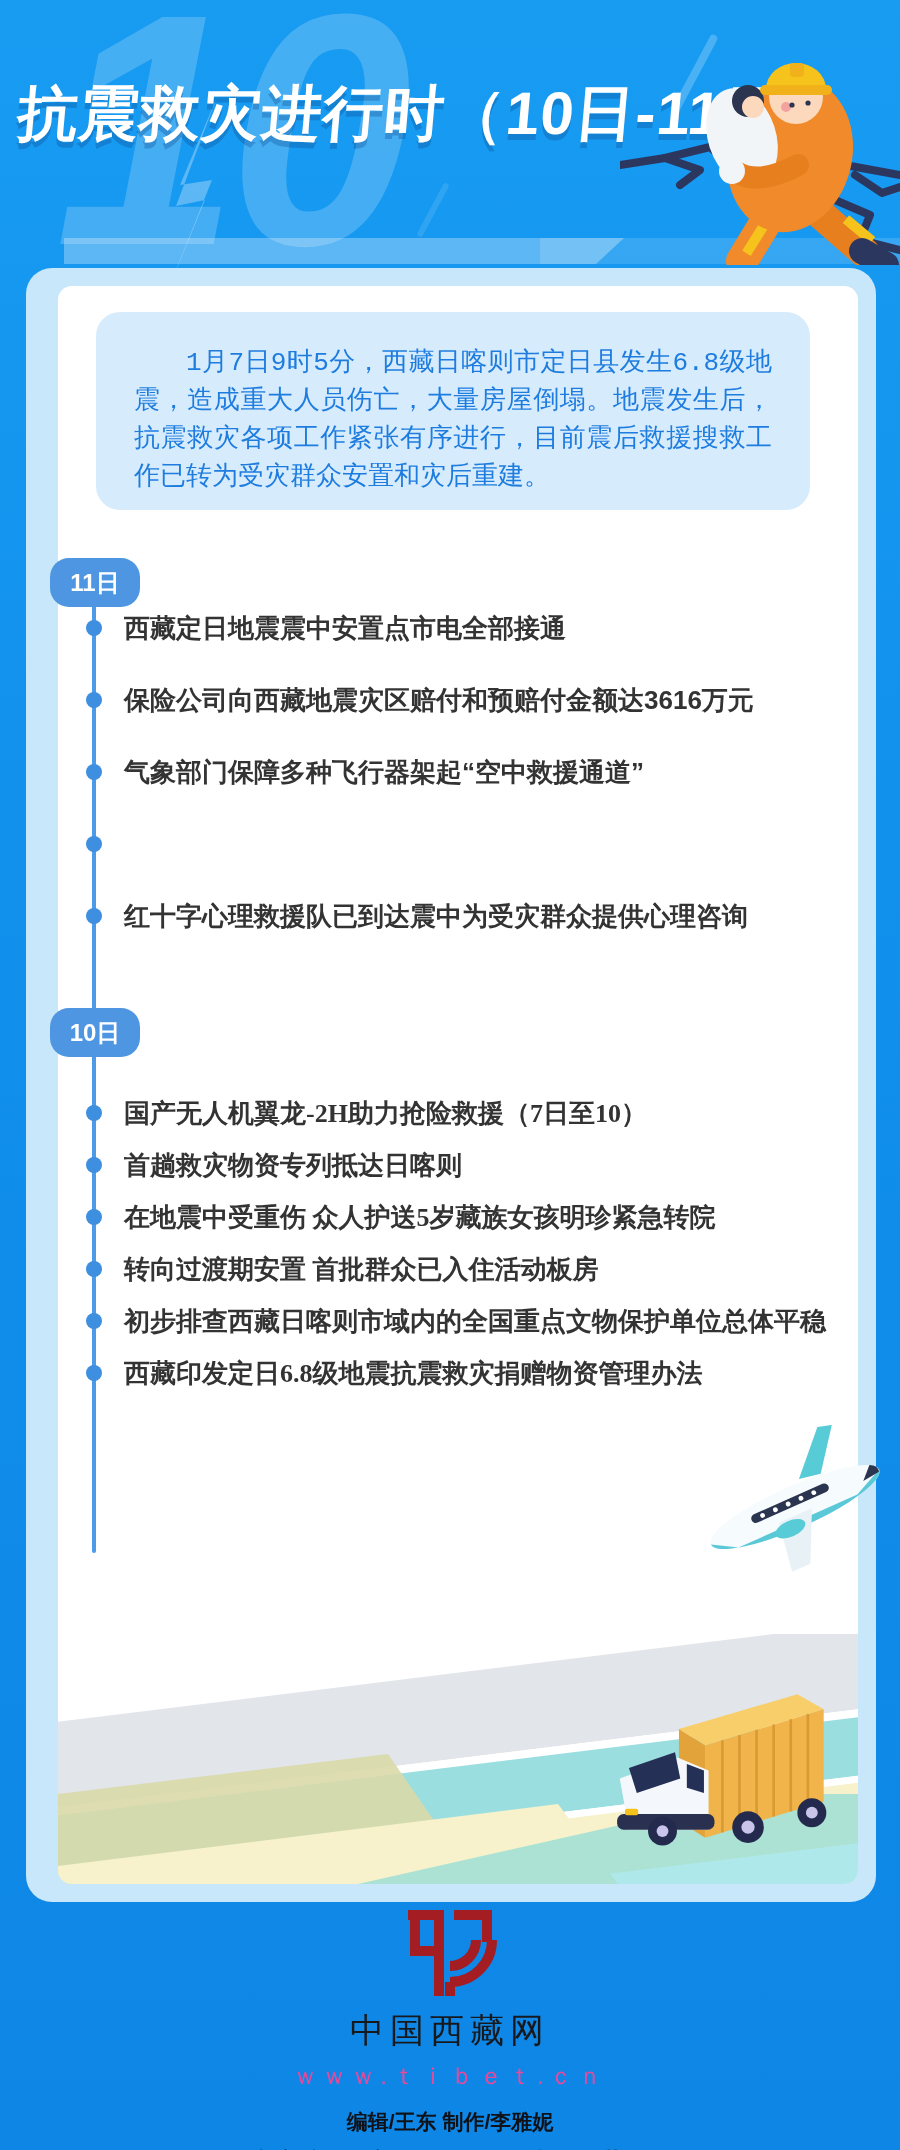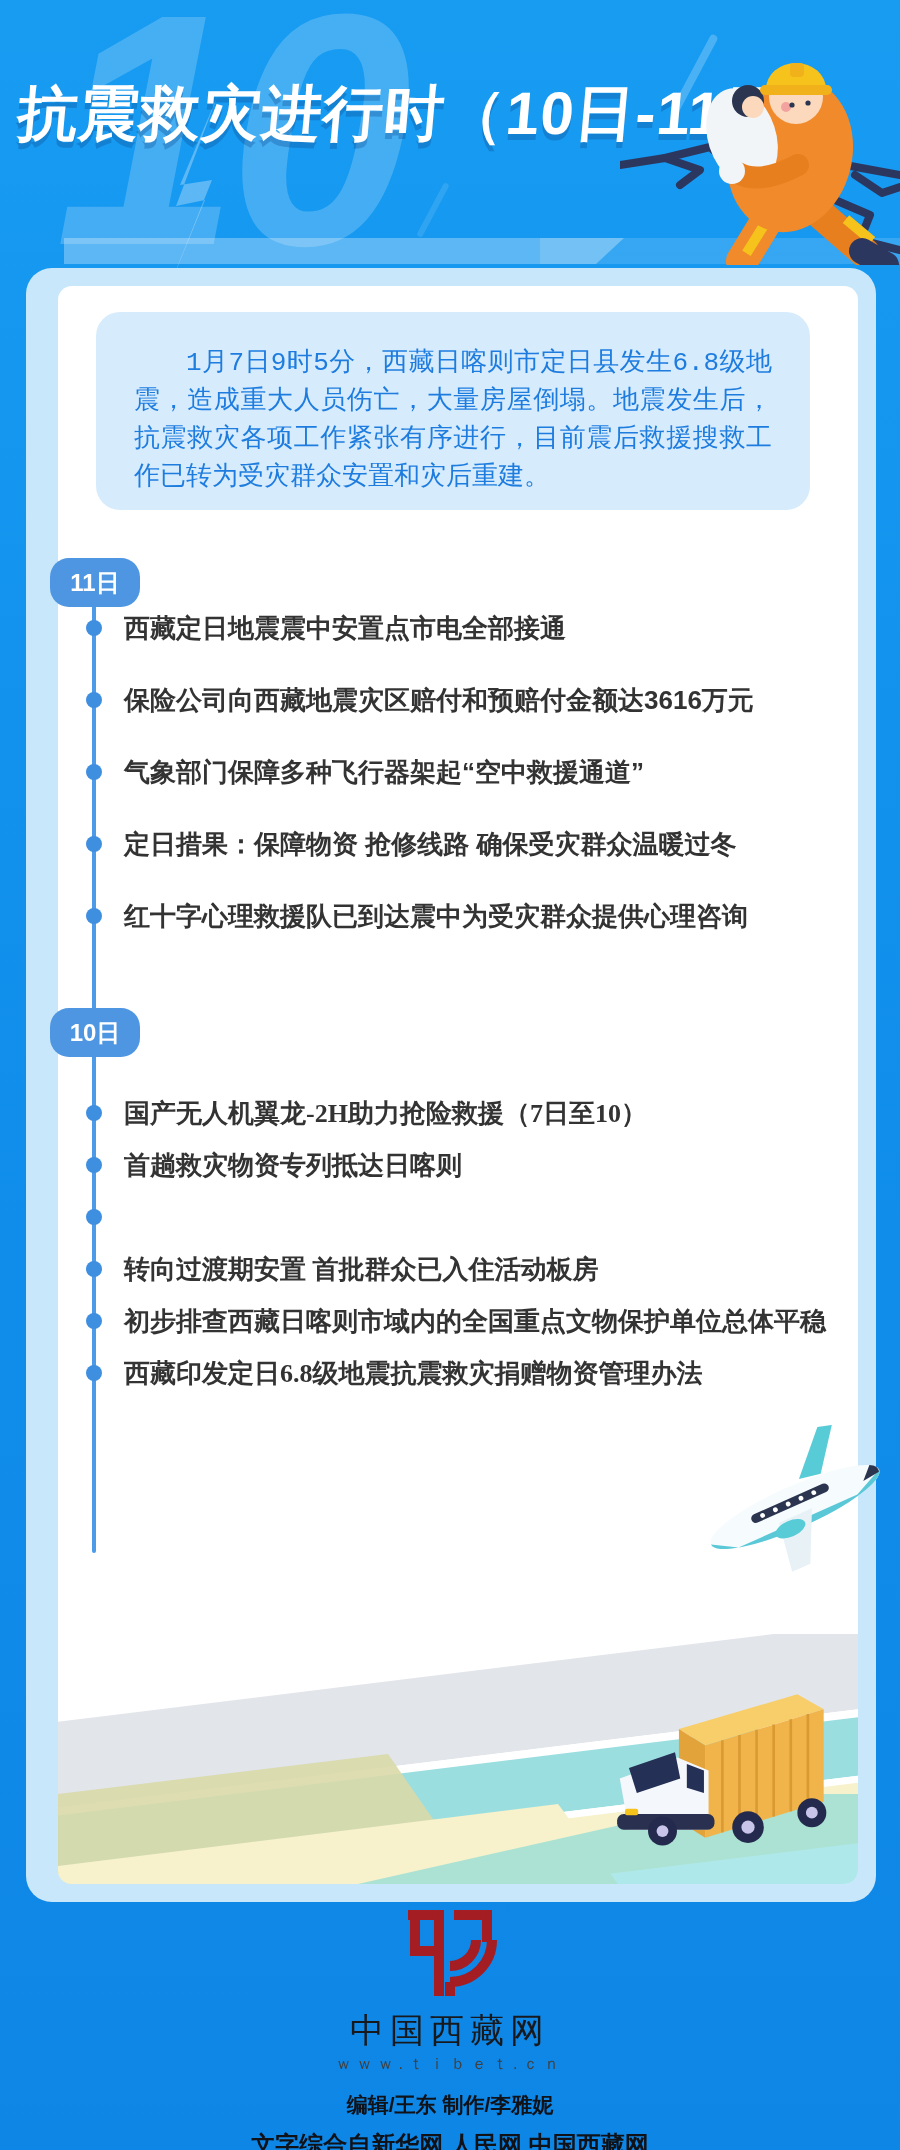--- a/index.html
+++ b/index.html
@@ -31,21 +31,21 @@
          justify-content:center;z-index:3;}
   .rows{left:86px;display:flex;flex-direction:column;z-index:2;}
   .rows.s0{top:610px;gap:36px;}
   .rows.s1{top:1095px;gap:16px;font-family:Liberation Serif, serif;}
   .trow{display:flex;align-items:center;height:36px;}
   .dot{width:16px;height:16px;border-radius:50%;background:#3F8FE0;flex:none;}
   .ttext{margin-left:22px;font-size:26px;font-weight:600;color:#333333;white-space:nowrap;}
   
   .footer{left:0;top:1902px;width:900px;text-align:center;}
   .site-name{font-size:34px;font-weight:400;color:#17191D;letter-spacing:6px;margin-top:6px;}
-  .site-url{font-size:16px;color:#404040;letter-spacing:5px;}
+  .site-url{font-size:24px;color:#ec4899;letter-spacing:5px;margin-top:6px;}
   .credits{font-size:21px;color:#101218;font-weight:600;margin-top:16px;}
   .source{font-size:24px;color:#101218;font-weight:600;margin-top:10px;}
 </style>
 </head>
 <body>
 
 <div class="abs watermark">10</div>
 
 <div class="abs streak" style="left:690px;top:30px;width:8px;height:90px;transform:rotate(28deg);"></div>
 <div class="abs streak" style="left:800px;top:120px;width:6px;height:70px;transform:rotate(28deg);"></div>
@@ -159,21 +159,20 @@
     <span class="ttext">保险公司向西藏地震灾区赔付和预赔付金额达3616万元</span>
   </div>
 
   <div class="trow">
     <span class="dot"></span>
     <span class="ttext">气象部门保障多种飞行器架起“空中救援通道”</span>
   </div>
 
   <div class="trow">
     <span class="dot"></span>
-    <span class="ttext">定日措果：保障物资 抢修线路 确保受灾群众温暖过冬</span>
   </div>
 
   <div class="trow">
     <span class="dot"></span>
     <span class="ttext">红十字心理救援队已到达震中为受灾群众提供心理咨询</span>
   </div>
 </div>
 
 <div class="abs badge" style="top:1008px;">10日</div>
 <div class="abs rows s1">
@@ -182,20 +181,21 @@
     <span class="ttext">国产无人机翼龙-2H助力抢险救援（7日至10）</span>
   </div>
 
   <div class="trow">
     <span class="dot"></span>
     <span class="ttext">首趟救灾物资专列抵达日喀则</span>
   </div>
 
   <div class="trow">
     <span class="dot"></span>
+    <span class="ttext">在地震中受重伤 众人护送5岁藏族女孩明珍紧急转院</span>
   </div>
 
   <div class="trow">
     <span class="dot"></span>
     <span class="ttext">转向过渡期安置 首批群众已入住活动板房</span>
   </div>
 
   <div class="trow">
     <span class="dot"></span>
     <span class="ttext">初步排查西藏日喀则市域内的全国重点文物保护单位总体平稳</span>

